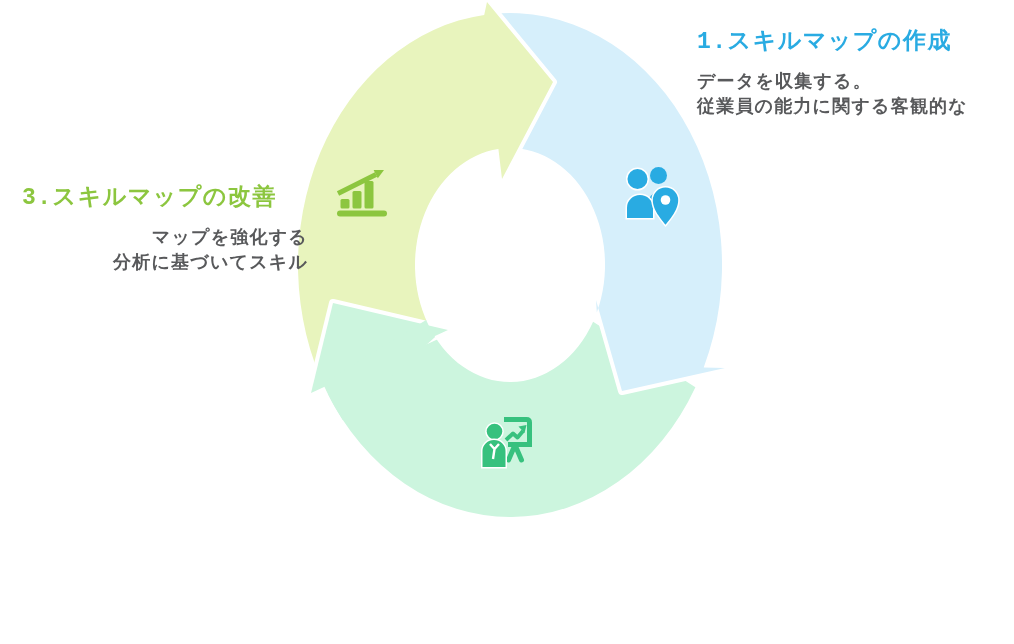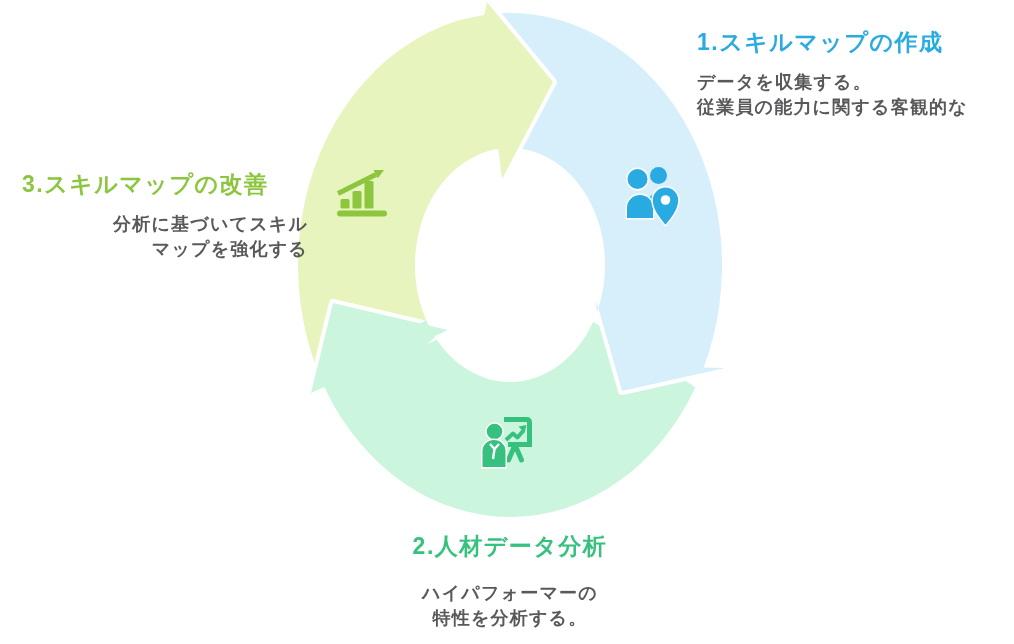--- a/index.html
+++ b/index.html
@@ -1,42 +1,42 @@
 <!DOCTYPE html>
 <html><head>
 <meta charset="utf-8">
 <style>
   html,body{margin:0;padding:0;background:#fff;}
   .stage{
     position:relative;
     width:1014px;height:644px;
     overflow:hidden;
     background:#fff;
-    font-family:Liberation Sans, sans-serif;
+    font-family:Liberation Mono, monospace;
   }
   .ring{position:absolute;left:0;top:0;width:1014px;height:644px;display:block;}
   .label{position:absolute;}
   .step-title{
     font-size:23px;
     font-weight:800;
     letter-spacing:1.5px;
     line-height:28px;
     white-space:nowrap;
   }
   .step-desc{
     margin-top:14px;
     font-size:18px;
     font-weight:700;
     letter-spacing:1.2px;
     line-height:25px;
   }
   .block1{left:697px;top:28px;width:300px;text-align:left;}
   .block2{left:357px;top:532px;width:306px;text-align:center;}
   .block2 .step-desc{margin-top:21px;}
-  .block3{left:22px;top:170px;width:292px;text-align:left;}
+  .block3{left:22px;top:184px;width:292px;text-align:left;}
   .block3 .step-desc{text-align:right;padding-right:6px;}
 </style>
 </head>
 <body>
 
 <div class="stage">
 
   <svg class="ring" viewBox="0 0 1014 644">
 
     <g stroke="#fff" stroke-width="8" stroke-linejoin="round" paint-order="stroke fill">
@@ -84,26 +84,19 @@
     <div class="step-title" style="color: rgb(41, 171, 226);">1.スキルマップの作成</div>
     <div class="step-desc" style="color: rgb(88, 89, 91);">
       <div>データを収集する。</div>
       <div>従業員の能力に関する客観的な</div>
     </div>
   </div>
 
   <div class="label block3">
     <div class="step-title" style="color: rgb(140, 198, 63);">3.スキルマップの改善</div>
     <div class="step-desc" style="color: rgb(88, 89, 91);">
+      <div>マップを強化する</div>
       <div>分析に基づいてスキル</div>
-      <div>マップを強化する</div>
     </div>
   </div>
 
-  <div class="label block2">
-    <div class="step-title" style="color: rgb(55, 193, 126);">2.人材データ分析</div>
-    <div class="step-desc" style="color: rgb(88, 89, 91);">
-      <div>ハイパフォーマーの</div>
-      <div>特性を分析する。</div>
-    </div>
-  </div>
 
 </div>
 
 </body></html>

